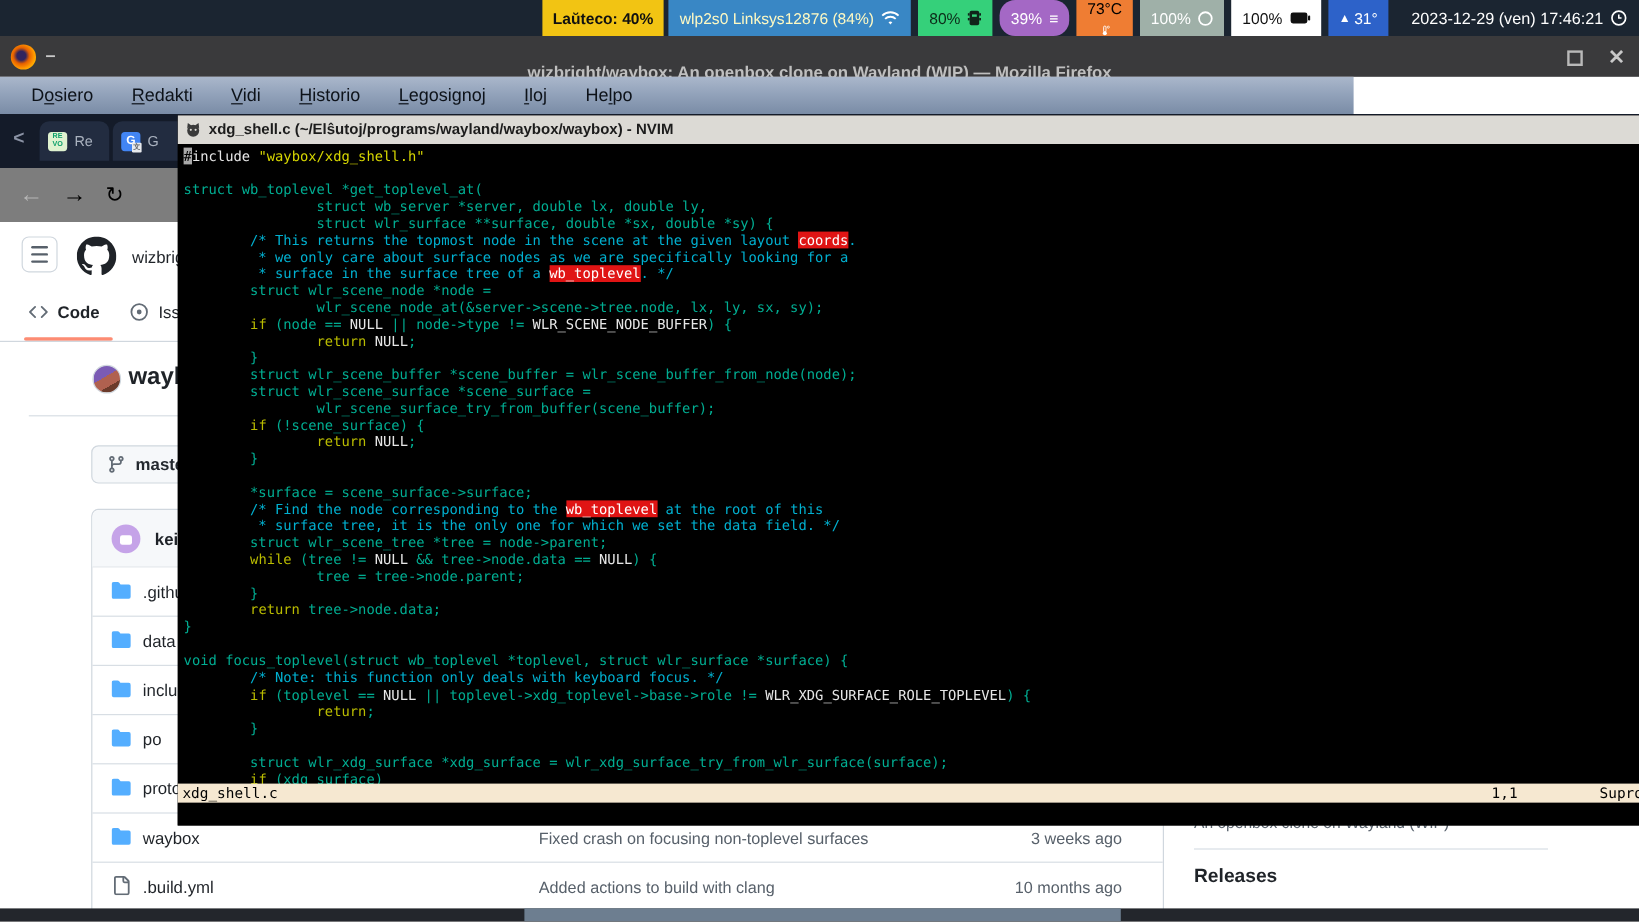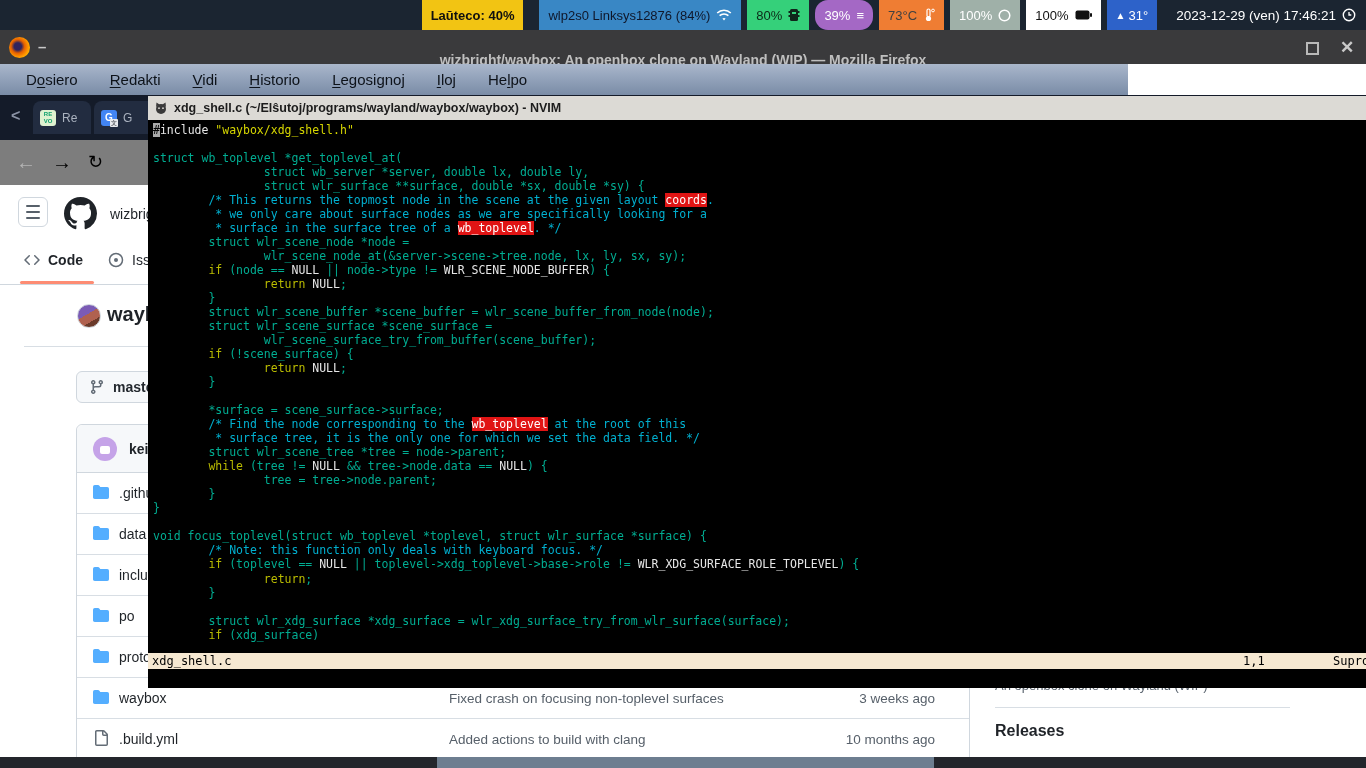--- a/index.html
+++ b/index.html
@@ -6,24 +6,24 @@
   body{width:1366px;height:768px;overflow:hidden;position:relative;background:#fff;
        font-family:"Liberation Sans",sans-serif;}
   .abs{position:absolute;}
 
   
   .sysbar{left:0;top:0;width:1366px;height:30px;background:#1b2531;display:flex;
           justify-content:flex-end;align-items:stretch;font-size:13px;}
   .blk{display:flex;align-items:center;gap:6px;padding:0 9px;margin-left:6px;white-space:nowrap;}
   .blk svg{display:block;}
   .b-vol{background:#f2c413;color:#101010;font-weight:bold;margin-left:0;}
-  .b-net{background:#3987c5;color:#0f172a;margin-left:16px;}
+  .b-net{background:#3987c5;color:#fef9c3;margin-left:4px;}
   .b-cpu{background:#35d07a;color:#0c2a18;}
   .b-mem{background:#a468c5;color:#fff;border-radius:13px;}
-  .b-tmp{background:#ef7d33;color:#404040;}
+  .b-tmp{background:#ef7d33;color:#000000;flex-direction:column;}
   .b-dsk{background:#9fb0a8;color:#fff;}
   .b-bat{background:#ffffff;color:#111;}
   .b-wea{background:#2d62c9;color:#fff;}
   .b-clk{background:transparent;color:#fff;padding-right:10px;margin-left:10px;}
 
   
   .ff-titlebar{left:0;top:30px;width:1366px;height:34px;background:#3a3a3c;}
   .ff-logo{left:9px;top:37px;width:21px;height:21px;border-radius:50%;
     background:radial-gradient(circle at 42% 45%, #30245e 0 22%, #e66000 40%, #ff9500 62%, #ffcb00 85%);}
   .ff-min{left:38px;top:38px;color:#c9c9c9;font-size:15px;font-weight:bold;}
@@ -364,20 +364,21 @@
       <div class="cl"><span class="tk-n">                </span><span class="tk-k">return</span><span class="tk-n"> </span><span class="tk-w">NULL</span><span class="tk-n">;</span></div>
       <div class="cl"><span class="tk-n">        }</span></div>
       <div class="cl">&nbsp;</div>
       <div class="cl"><span class="tk-n">        *surface = scene_surface-&gt;surface;</span></div>
       <div class="cl"><span class="tk-c">        /* Find the node corresponding to the </span><span class="tk-hl">wb_toplevel</span><span class="tk-c"> at the root of this</span></div>
       <div class="cl"><span class="tk-c">         * surface tree, it is the only one for which we set the data field. */</span></div>
       <div class="cl"><span class="tk-n">        struct wlr_scene_tree *tree = node-&gt;parent;</span></div>
       <div class="cl"><span class="tk-n">        </span><span class="tk-k">while</span><span class="tk-n"> (tree != </span><span class="tk-w">NULL</span><span class="tk-n"> &amp;&amp; tree-&gt;node.data == </span><span class="tk-w">NULL</span><span class="tk-n">) {</span></div>
       <div class="cl"><span class="tk-n">                tree = tree-&gt;node.parent;</span></div>
       <div class="cl"><span class="tk-n">        }</span></div>
+      <div class="cl"><span class="tk-n">        </span><span class="tk-k">return</span><span class="tk-n"> tree-&gt;node.data;</span></div>
       <div class="cl"><span class="tk-n">}</span></div>
       <div class="cl">&nbsp;</div>
       <div class="cl"><span class="tk-n">void focus_toplevel(struct wb_toplevel *toplevel, struct wlr_surface *surface) {</span></div>
       <div class="cl"><span class="tk-c">        /* Note: this function only deals with keyboard focus. */</span></div>
       <div class="cl"><span class="tk-n">        </span><span class="tk-k">if</span><span class="tk-n"> (toplevel == </span><span class="tk-w">NULL</span><span class="tk-n"> || toplevel-&gt;xdg_toplevel-&gt;base-&gt;role != </span><span class="tk-w">WLR_XDG_SURFACE_ROLE_TOPLEVEL</span><span class="tk-n">) {</span></div>
       <div class="cl"><span class="tk-n">                </span><span class="tk-k">return</span><span class="tk-n">;</span></div>
       <div class="cl"><span class="tk-n">        }</span></div>
       <div class="cl">&nbsp;</div>
       <div class="cl"><span class="tk-n">        struct wlr_xdg_surface *xdg_surface = wlr_xdg_surface_try_from_wlr_surface(surface);</span></div>
       <div class="cl"><span class="tk-n">        </span><span class="tk-k">if</span><span class="tk-n"> (xdg_surface)</span></div>

